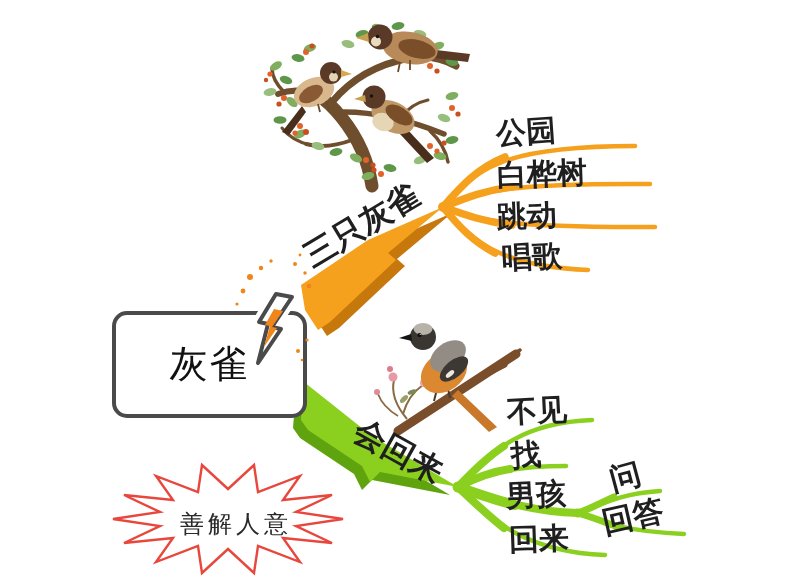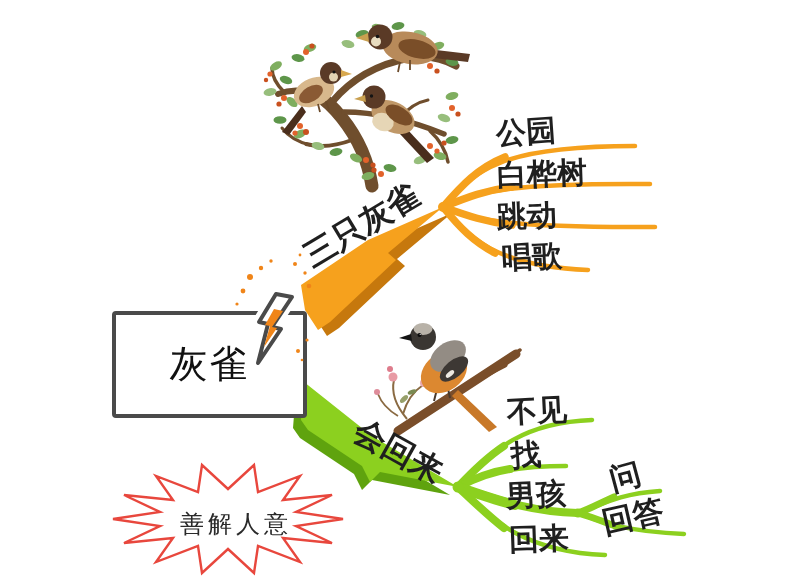--- a/index.html
+++ b/index.html
@@ -1,20 +1,20 @@
 <!DOCTYPE html>
 <html><head>
 <meta charset="utf-8">
 <style>
   html,body{margin:0;padding:0;background:#fff;}
   .stage{position:relative;width:801px;height:578px;background:#ffffff;overflow:hidden;
          font-family:"Liberation Sans",sans-serif;}
   .gfx{position:absolute;left:0;top:0;pointer-events:none;}
   .center-node{position:absolute;left:112px;top:311px;width:195px;height:107px;
-    background:#ffffff;border:4px solid #4a4a4a;border-radius:4px;
+    background:#ffffff;border:4px solid #4a4a4a;border-radius:15px;
     display:flex;align-items:center;justify-content:center;box-sizing:border-box;z-index:3;}
   .center-node .txt{font-size:38px;font-weight:500;color:#111;letter-spacing:2px;}
   .label{position:absolute;color:#1f1f1f;white-space:nowrap;font-weight:600;z-index:6;}
   .child{font-size:30px;}
   .mainlabel{font-size:32px;transform-origin:center;}
   .callout-text{position:absolute;z-index:6;font-family:"Liberation Serif",serif;
     font-size:24px;letter-spacing:4px;color:#2a2a2a;font-weight:400;white-space:nowrap;
     transform:translate(-50%,-50%);}
   .boltlayer{z-index:4;}
 </style>

